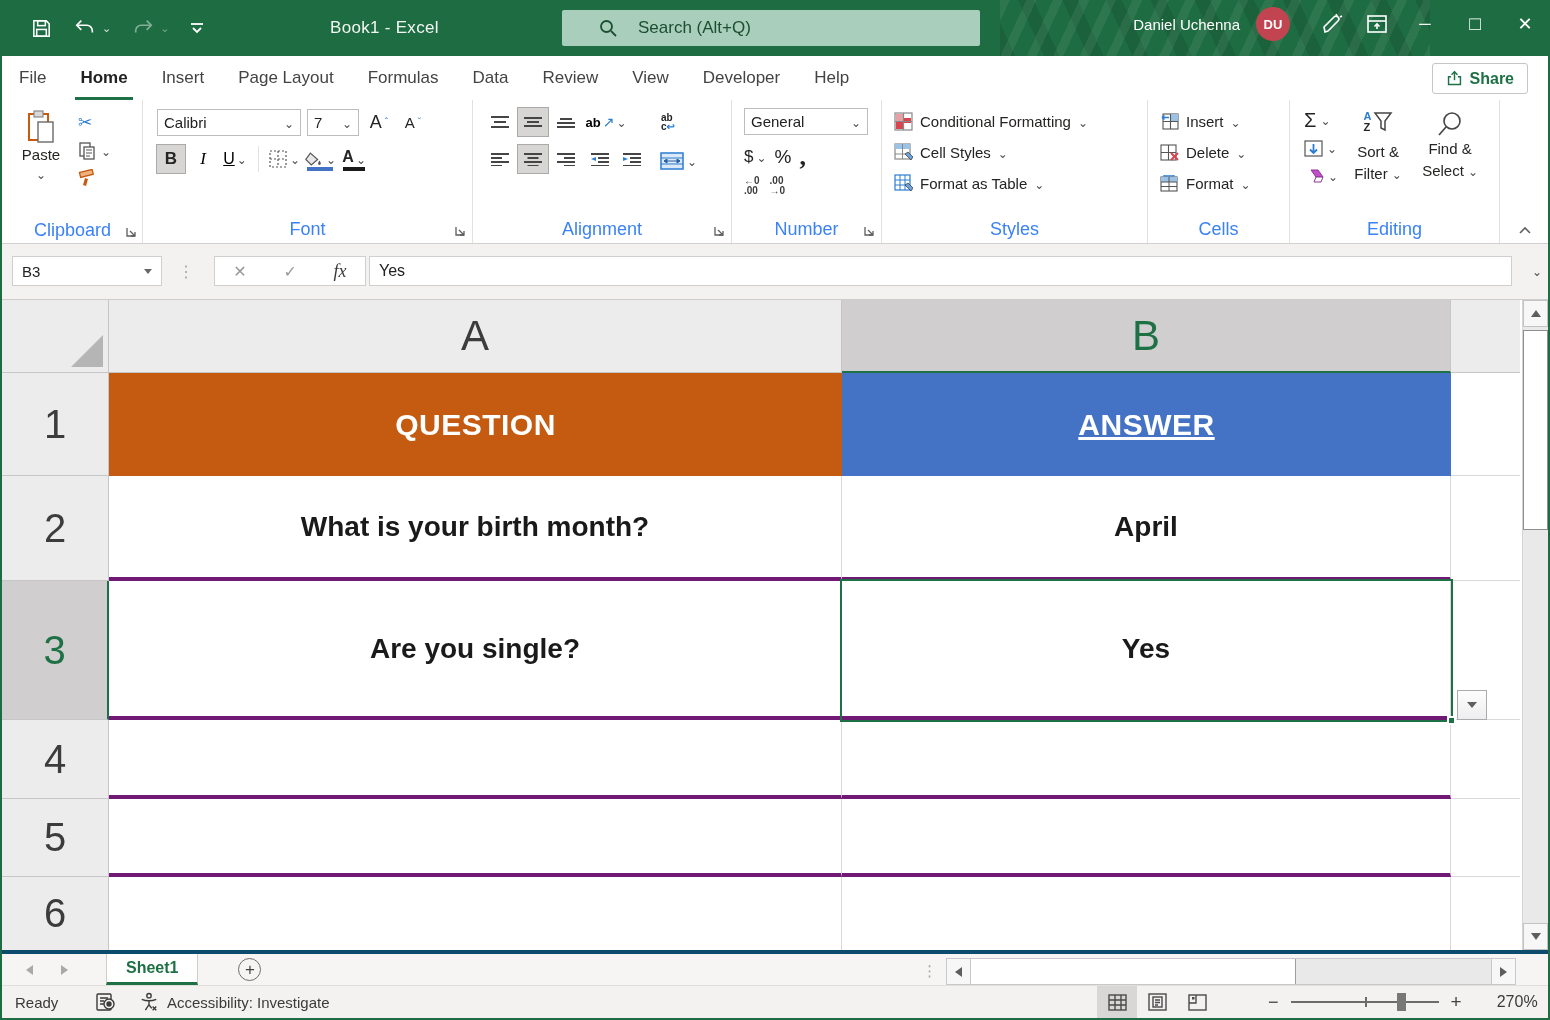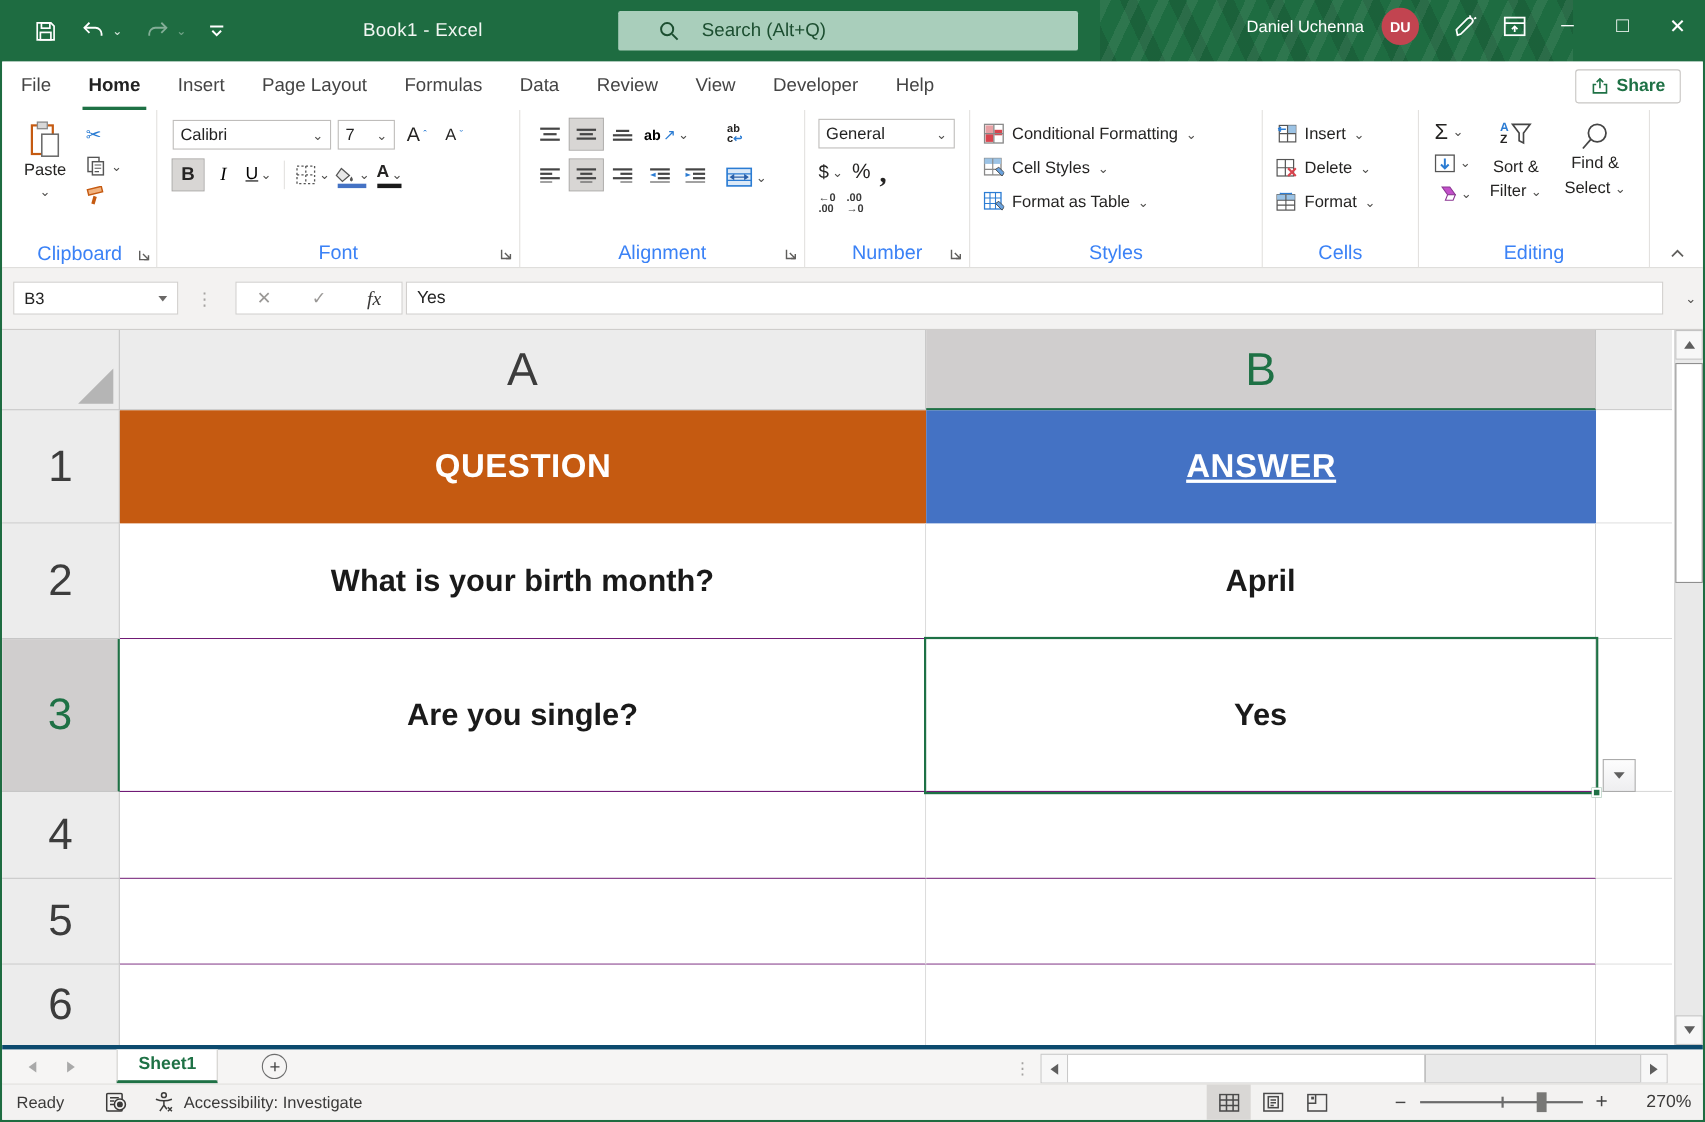--- a/index.html
+++ b/index.html
@@ -129,21 +129,21 @@
   .corner .tri { position:absolute; right:5px; bottom:5px; width:0; height:0; border-style:solid;
                  border-width:0 0 32px 32px; border-color:transparent transparent #b5b5b5 transparent; }
   .chead { height:73px; background:#ECECEC; border-right:1px solid #c6c6c6; border-bottom:1px solid #c6c6c6;
            display:flex; align-items:center; justify-content:center; font-size:42px; color:#3c3c3c; }
   .chead.selected { background:#D0CECE; color:#1E7145; border-bottom:2px solid #1E7145; }
   .hfill { flex:1; background:#ECECEC; border-bottom:1px solid #c6c6c6; }
   .rhead { width:107px; background:#ECECEC; border-right:1px solid #c6c6c6; border-bottom:1px solid #c6c6c6;
            display:flex; align-items:center; justify-content:center; font-size:40px; color:#3c3c3c; }
   .rhead.selected { background:#D0CECE; color:#1E7145; border-right:2px solid #1E7145; }
   .col-a { width:733px; } .col-b { width:609px; }
-  .cell { border-right:1px solid #d9d9d9; border-bottom:1px solid #701a75; display:flex; align-items:center;
+  .cell { border-right:1px solid #d9d9d9; border-bottom:4px solid #701a75; display:flex; align-items:center;
           justify-content:center; font-weight:700; font-size:28px; color:#1a1a1a; background:#fff; }
   .cfill { flex:1; border-bottom:1px solid #d9d9d9; background:#fff; }
   .hdrcell { font-size:30px; color:#fff; border:none; letter-spacing:.5px; }
   .selbox { position:absolute; left:838px; top:279px; width:613px; height:143px; border:2px solid #1E7145; }
   .fillhandle { position:absolute; right:-5px; bottom:-5px; width:9px; height:9px; background:#1E7145;
                 border:2px solid #fff; }
   .ddbtn { position:absolute; right:-36px; bottom:0px; width:30px; height:30px;
            background:linear-gradient(#FDFDFD,#EEEEF0); border:1px solid #ABABAB; display:flex;
            align-items:center; justify-content:center; }
   .ddbtn .tri { width:0; height:0; border-left:5px solid transparent; border-right:5px solid transparent;

